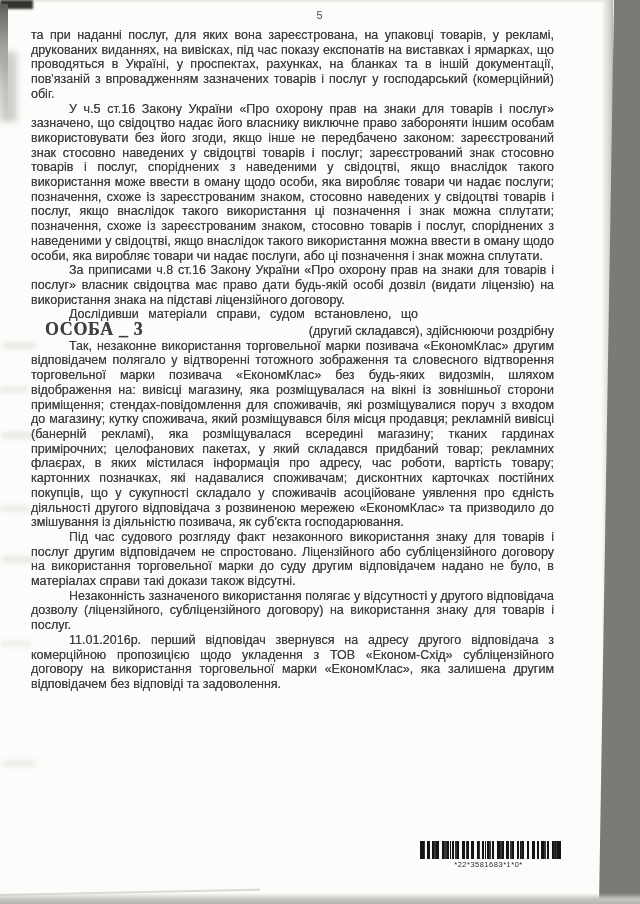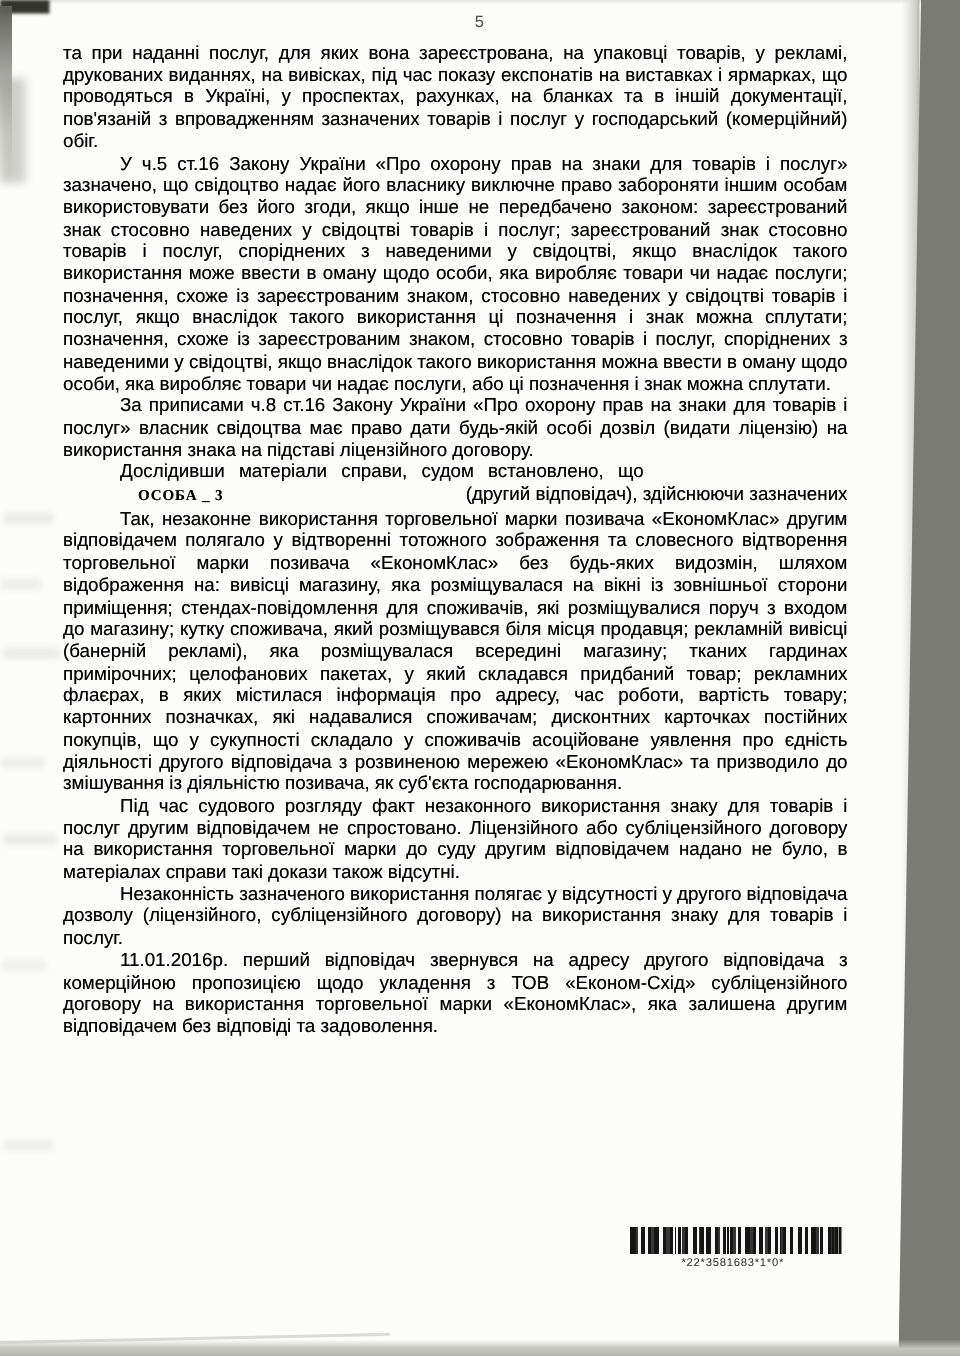--- a/index.html
+++ b/index.html
@@ -27,35 +27,35 @@
   .g3{left:2px;top:432px;width:38px;height:7px;opacity:.22;}
   .g4{left:0;top:505px;width:30px;height:7px;opacity:.18;}
   .g5{left:2px;top:556px;width:36px;height:7px;opacity:.22;}
   .g6{left:1px;top:640px;width:30px;height:7px;opacity:.16;}
   .g7{left:2px;top:760px;width:34px;height:7px;opacity:.18;}
   
   .page-number{position:absolute;left:0;top:9px;width:640px;text-align:center;
     font-size:11px;color:#4a4a46;letter-spacing:1px;}
   
   .text-block{
-    position:absolute;left:42px;top:28px;width:523px;
-    font-size:12.5px;line-height:14.7px;color:#000000;
+    position:absolute;left:31px;top:28px;width:523px;
+    font-size:12.5px;line-height:14.7px;color:#404040;
     text-align:justify;
     text-shadow:0 0 .4px rgba(40,40,38,.75);
   }
   .para{margin:0;text-indent:38px;}
   .para.no-indent{text-indent:0;}
   .intro-line{margin:0;text-indent:38px;text-align:left;word-spacing:6px;}
   .person-row{display:flex;justify-content:space-between;align-items:baseline;
     padding-left:14px;}
   .person-name{font-family:"Liberation Serif","DejaVu Serif",serif;
-    font-weight:bold;font-size:10px;letter-spacing:.6px;white-space:nowrap;margin-left:36px;}
+    font-weight:bold;font-size:18px;letter-spacing:.6px;white-space:nowrap;}
   .person-after{white-space:nowrap;}
   
-  .barcode{position:absolute;left:420px;top:818px;width:137px;}
+  .barcode{position:absolute;left:420px;top:841px;width:137px;}
   .barcode-bars{width:137px;height:18px;background-color:#f6f6f4;
     background-image:
       repeating-linear-gradient(90deg,#141414 0 2px,rgba(0,0,0,0) 2px 5px),
       repeating-linear-gradient(90deg,#141414 0 1px,rgba(0,0,0,0) 1px 7px),
       repeating-linear-gradient(90deg,rgba(20,20,20,.85) 0 3px,rgba(0,0,0,0) 3px 11px);
     border-left:2px solid #141414;border-right:2px solid #141414;}
   .barcode-text{margin-top:1px;text-align:center;font-size:7.5px;
     letter-spacing:.5px;color:#2a2a28;font-family:"Liberation Sans",sans-serif;}
   
   .page-edge-highlight{position:absolute;top:0;left:601px;width:12px;height:904px;
@@ -89,21 +89,21 @@
   <div class="page-number">5</div>
 
   <div class="text-block">
     <p class="para no-indent">та при наданні послуг, для яких вона зареєстрована, на упаковці товарів, у рекламі, друкованих виданнях, на вивісках, під час показу експонатів на виставках і ярмарках, що проводяться в Україні, у проспектах, рахунках, на бланках та в іншій документації, пов'язаній з впровадженням зазначених товарів і послуг у господарський (комерційний) обіг.</p>
     <p class="para">У ч.5 ст.16 Закону України «Про охорону прав на знаки для товарів і послуг» зазначено, що свідоцтво надає його власнику виключне право забороняти іншим особам використовувати без його згоди, якщо інше не передбачено законом: зареєстрований знак стосовно наведених у свідоцтві товарів і послуг; зареєстрований знак стосовно товарів і послуг, споріднених з наведеними у свідоцтві, якщо внаслідок такого використання може ввести в оману щодо особи, яка виробляє товари чи надає послуги; позначення, схоже із зареєстрованим знаком, стосовно наведених у свідоцтві товарів і послуг, якщо внаслідок такого використання ці позначення і знак можна сплутати; позначення, схоже із зареєстрованим знаком, стосовно товарів і послуг, споріднених з наведеними у свідоцтві, якщо внаслідок такого використання можна ввести в оману щодо особи, яка виробляє товари чи надає послуги, або ці позначення і знак можна сплутати.</p>
     <p class="para">За приписами ч.8 ст.16 Закону України «Про охорону прав на знаки для товарів і послуг» власник свідоцтва має право дати будь-якій особі дозвіл (видати ліцензію) на використання знака на підставі ліцензійного договору.</p>
 
     <p class="intro-line">Дослідивши матеріали справи, судом встановлено, що</p>
     <div class="person-row">
       <span class="person-name">ОСОБА _ 3</span>
-      <span class="person-after">(другий відповідач), здійснюючи зазначених</span>
+      <span class="person-after">(другий складався), здійснюючи роздрібну</span>
     </div>
 
     <p class="para">Так, незаконне використання торговельної марки позивача «ЕкономКлас» другим відповідачем полягало у відтворенні тотожного зображення та словесного відтворення торговельної марки позивача «ЕкономКлас» без будь-яких видозмін, шляхом відображення на: вивісці магазину, яка розміщувалася на вікні із зовнішньої сторони приміщення; стендах-повідомлення для споживачів, які розміщувалися поруч з входом до магазину; кутку споживача, який розміщувався біля місця продавця; рекламній вивісці (банерній рекламі), яка розміщувалася всередині магазину; тканих гардинах примірочних; целофанових пакетах, у який складався придбаний товар; рекламних флаєрах, в яких містилася інформація про адресу, час роботи, вартість товару; картонних позначках, які надавалися споживачам; дисконтних карточках постійних покупців, що у сукупності складало у споживачів асоційоване уявлення про єдність діяльності другого відповідача з розвиненою мережею «ЕкономКлас» та призводило до змішування із діяльністю позивача, як суб'єкта господарювання.</p>
     <p class="para">Під час судового розгляду факт незаконного використання знаку для товарів і послуг другим відповідачем не спростовано. Ліцензійного або субліцензійного договору на використання торговельної марки до суду другим відповідачем надано не було, в матеріалах справи такі докази також відсутні.</p>
     <p class="para">Незаконність зазначеного використання полягає у відсутності у другого відповідача дозволу (ліцензійного, субліцензійного договору) на використання знаку для товарів і послуг.</p>
     <p class="para">11.01.2016р. перший відповідач звернувся на адресу другого відповідача з комерційною пропозицією щодо укладення з ТОВ «Економ-Схід» субліцензійного договору на використання торговельної марки «ЕкономКлас», яка залишена другим відповідачем без відповіді та задоволення.</p>
   </div>
 
   <div class="barcode">
     <div class="barcode-bars"></div>

